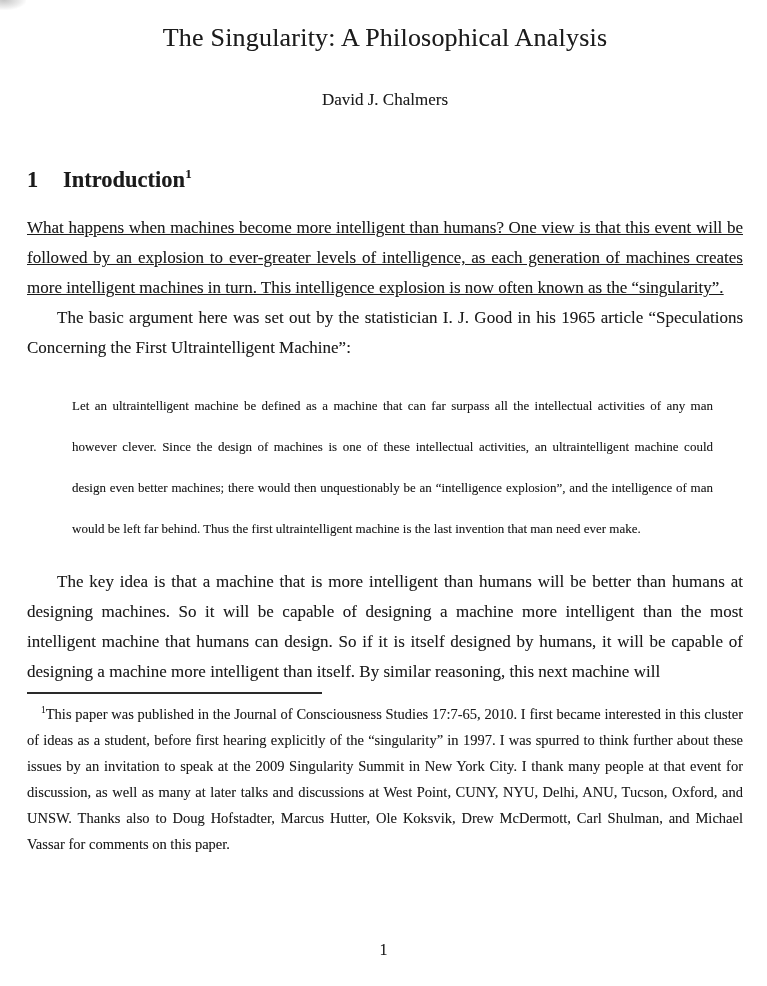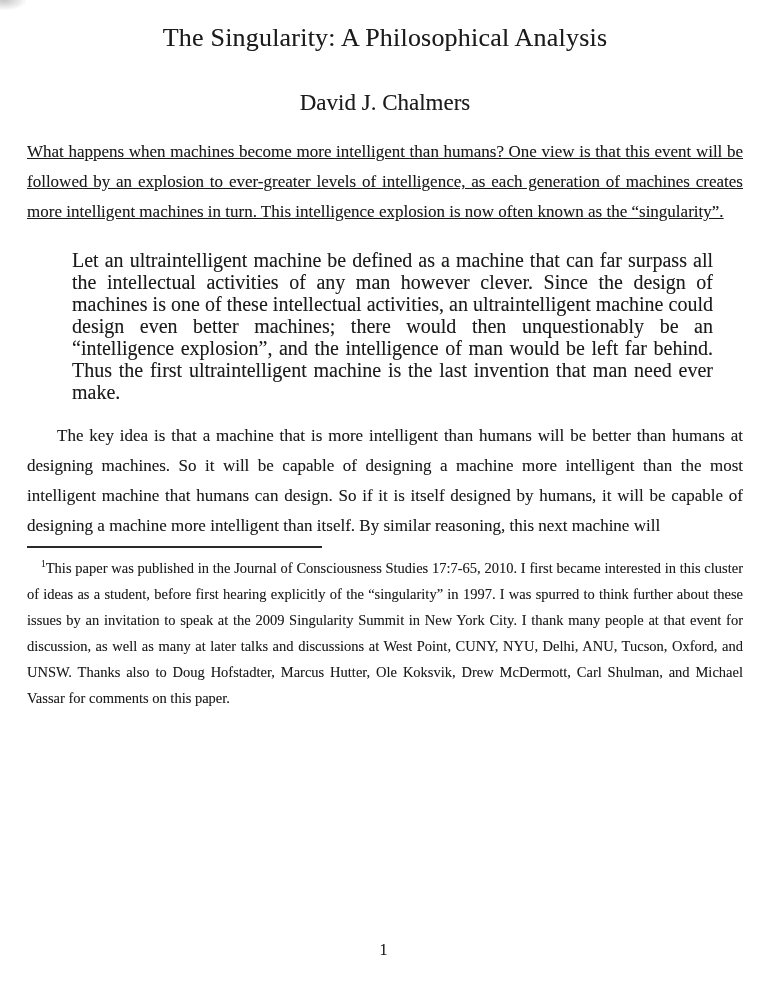--- a/index.html
+++ b/index.html
@@ -23,21 +23,21 @@
   .doc-title {
     margin: 22px 0 0 0;
     font-size: 26px;
     font-weight: normal;
     line-height: 1.2;
     text-align: center;
     letter-spacing: 0.2px;
   }
   .doc-author {
     margin-top: 37px;
-    font-size: 23px;
+    font-size: 17px;
     text-align: center;
   }
   .section-heading {
     margin: 57px 0 0 0;
     font-size: 22.5px;
     font-weight: bold;
     line-height: 1.1;
   }
   .section-heading .sec-num {
     display: inline-block;
@@ -58,22 +58,22 @@
   p.para.first {
     margin-top: 21px;
     text-indent: 0;
     text-decoration: underline;
   }
   p.para.indented {
     text-indent: 30px;
   }
   .quote-block {
     margin: 22px 30px 18px 45px;
-    font-size: 20px;
-    line-height: 22px;
+    font-size: 13px;
+    line-height: 41px;
     text-align: justify;
   }
   .footnote-rule {
     border: none;
     border-top: 2px solid #2a2a2a;
     width: 295px;
     margin: 5px 0 3px 0;
   }
   .footnote {
     font-size: 14.5px;
@@ -112,25 +112,27 @@
 
 <div class="page">
   <div class="scan-smudge"></div>
 
   <div class="content">
 
     <h1 class="doc-title">The Singularity: A Philosophical Analysis</h1>
 
     <div class="doc-author">David J. Chalmers</div>
 
+    <h2 class="section-heading"><span class="sec-num">1</span><span>Introduction</span><sup>1</sup></h2>
 
     <div class="body-text">
 
       <p class="para first">What happens when machines become more intelligent than humans? One view is that this event will be followed by an explosion to ever-greater levels of intelligence, as each generation of machines creates more intelligent machines in turn. This intelligence explosion is now often known as the “singularity”.</p>
 
+      <p class="para indented">The basic argument here was set out by the statistician I. J. Good in his 1965 article “Speculations Concerning the First Ultraintelligent Machine”:</p>
 
       <blockquote class="quote-block">Let an ultraintelligent machine be defined as a machine that can far surpass all the intellectual activities of any man however clever. Since the design of machines is one of these intellectual activities, an ultraintelligent machine could design even better machines; there would then unquestionably be an “intelligence explosion”, and the intelligence of man would be left far behind. Thus the first ultraintelligent machine is the last invention that man need ever make.</blockquote>
 
       <p class="para indented">The key idea is that a machine that is more intelligent than humans will be better than humans at designing machines. So it will be capable of designing a machine more intelligent than the most intelligent machine that humans can design. So if it is itself designed by humans, it will be capable of designing a machine more intelligent than itself. By similar reasoning, this next machine will</p>
 
     </div>
 
     <hr class="footnote-rule">
 
     <div class="footnote"><span class="fn-indent"></span><sup>1</sup><span>This paper was published in the </span><span class="journal-italic">Journal of Consciousness Studies</span><span> 17:7-65, 2010. I first became interested in this cluster of ideas as a student, before first hearing explicitly of the “singularity” in 1997. I was spurred to think further about these issues by an invitation to speak at the 2009 Singularity Summit in New York City. I thank many people at that event for discussion, as well as many at later talks and discussions at West Point, CUNY, NYU, Delhi, ANU, Tucson, Oxford, and UNSW. Thanks also to Doug Hofstadter, Marcus Hutter, Ole Koksvik, Drew McDermott, Carl Shulman, and Michael Vassar for comments on this paper.</span></div>

